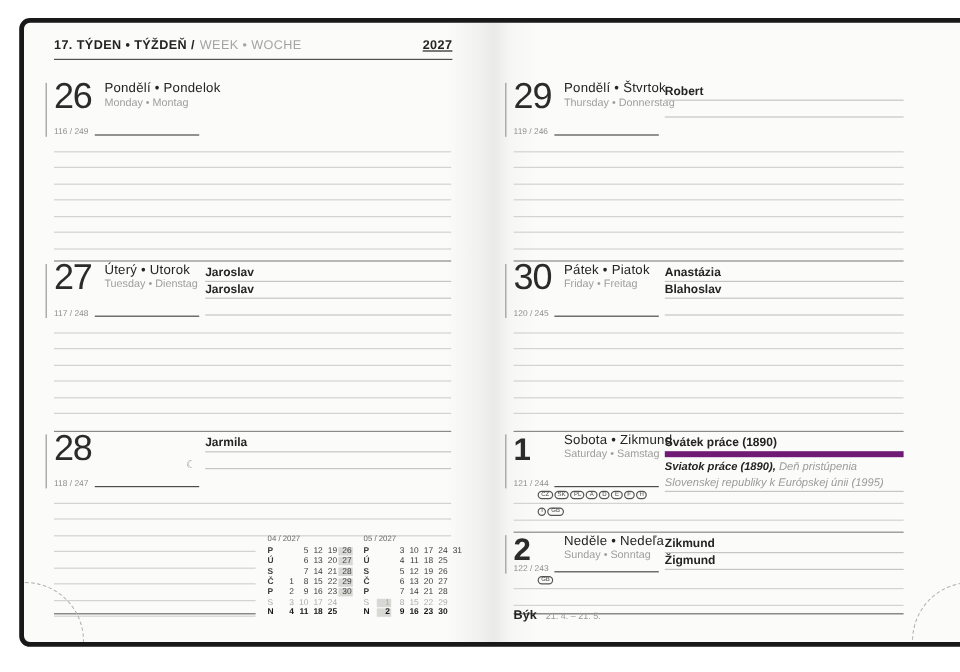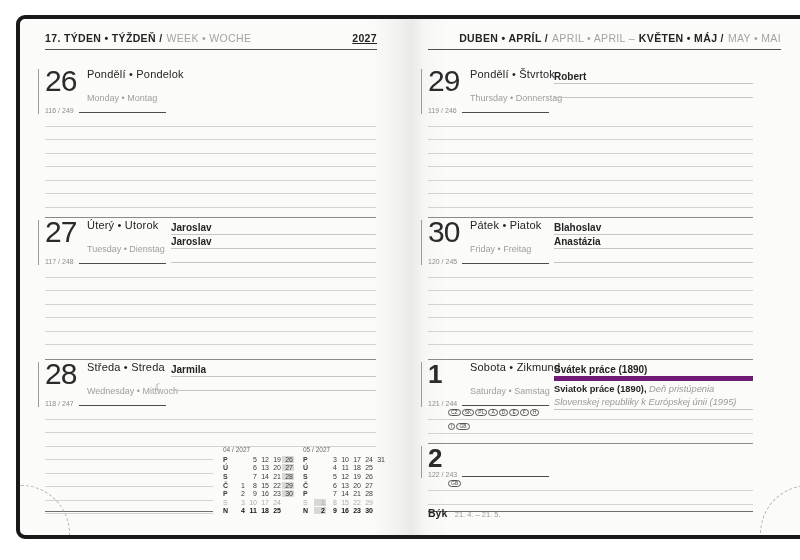--- a/index.html
+++ b/index.html
@@ -42,34 +42,34 @@
   .day-head{position:relative;height:46px;}
   .day-head.small{height:33px;}
   .vline{position:absolute;left:-7px;top:2px;bottom:-1px;width:1px;background:#9a9a98;}
   .day-num{
     position:absolute;left:0;top:-2px;font-size:30px;line-height:32px;
     color:#2b2b2b;letter-spacing:-1px;font-weight:400;
   }
   .day-num.heavy{font-weight:700;font-size:26px;line-height:28px;top:0;letter-spacing:0;}
   .day-names{position:absolute;left:42px;top:1px;white-space:nowrap;}
   .local{font-size:11px;font-weight:400;color:#242424;letter-spacing:.2px;}
-  .intl{font-size:9px;color:#9e9e9c;margin-top:13px;}
+  .intl{font-size:9px;color:#9e9e9c;margin-top:0;}
   .ref-row{position:absolute;left:0;bottom:0;width:121px;display:flex;align-items:flex-end;}
   .ref{font-size:7px;color:#8d8d8b;white-space:nowrap;transform:translateY(1px);}
   .ref-line{flex:1;border-bottom:1px solid #4c4c4c;margin-left:5px;}
   .moon{position:absolute;left:110px;top:22px;font-size:9px;color:#8b8b89;}
   
   .entries{position:absolute;left:126px;top:3px;right:0;}
   .entry{height:13px;border-bottom:1px solid #c5c5c3;}
   .entry span{display:block;font-size:10px;font-weight:700;color:#242424;line-height:14px;}
   
   .holiday{position:absolute;left:126px;top:3px;right:0;}
   .hol-line1{height:13px;border-bottom:5px solid #701a75;font-size:10px;font-weight:700;color:#242424;line-height:14px;}
   .hol-line2{min-height:26px;border-bottom:1px solid #c5c5c3;font-size:9.3px;line-height:12.5px;padding-top:2px;}
-  .hol-sk{font-weight:700;color:#242424;}
+  .hol-sk{font-weight:700;color:#242424;font-style:italic;}
   .hol-it{font-style:italic;color:#9b9b99;}
   
   .rules .rule{height:12.5px;border-bottom:1px solid #d3d3d1;}
   .rules.short{width:168px;}
   .sep{position:absolute;left:0;right:0;bottom:0;border-bottom:1px solid #8a8a88;}
   .sep.short{right:auto;width:168px;}
   .sep.strong{border-bottom-color:#6e6e6c;}
   
   .badge-row{height:13px;border-bottom:1px solid #d3d3d1;padding-left:20px;display:flex;align-items:center;gap:1px;}
   .badge{
@@ -168,24 +168,20 @@
           <div class="rule"></div>
           <div class="rule"></div>
         </div>
       <div class="sep"></div>
     </div>
 
     <div class="day-block" style="top:341px;height:152px;">
       <div class="day-head">
         <div class="vline"></div>
         <div class="day-num">28</div>
-        <div class="day-names">
-          <div class="local">Středa • Streda</div>
-          <div class="intl">Wednesday • Mittwoch</div>
-        </div>
         <span class="moon">☾</span>
         <div class="ref-row">
           <span class="ref">118 / 247</span>
           <span class="ref-line"></span>
         </div>
         <div class="entries">
           <div class="entry">
               <span>Jarmila</span>
             </div>
           <div class="entry">
@@ -305,26 +301,20 @@
           <span class="cal-cell row6">9</span>
           <span class="cal-cell row6">16</span>
           <span class="cal-cell row6">23</span>
           <span class="cal-cell row6">30</span>
           <span class="cal-cell row6"></span>
         </div>
       </div>
   </div>
 
   <div class="page page-right">
-    <div class="page-header">
-      <span class="h-bold">DUBEN • APRÍL /</span>
-      <span class="h-grey">APRIL • APRIL –</span>
-      <span class="h-bold">KVĚTEN • MÁJ /</span>
-      <span class="h-grey">MAY • MAI</span>
-    </div>
 
     <div class="day-block" style="top:48px;height:151px;">
       <div class="day-head">
         <div class="vline"></div>
         <div class="day-num">29</div>
         <div class="day-names">
           <div class="local">Pondělí • Štvrtok</div>
           <div class="intl">Thursday • Donnerstag</div>
         </div>
         <div class="ref-row">
@@ -359,24 +349,24 @@
         <div class="day-names">
           <div class="local">Pátek • Piatok</div>
           <div class="intl">Friday • Freitag</div>
         </div>
         <div class="ref-row">
           <span class="ref">120 / 245</span>
           <span class="ref-line"></span>
         </div>
         <div class="entries">
           <div class="entry">
+              <span>Anastázia</span>
+            </div>
+          <div class="entry">
               <span>Blahoslav</span>
-            </div>
-          <div class="entry">
-              <span>Anastázia</span>
             </div>
           <div class="entry">
               <span></span>
             </div>
         </div>
       </div>
       <div class="rules">
           <div class="rule"></div>
           <div class="rule"></div>
           <div class="rule"></div>
@@ -421,23 +411,35 @@
           <span class="badge">I</span>
           <span class="badge">GB</span>
         </div>
       <div class="sep"></div>
     </div>
 
     <div class="day-block" style="top:425px;height:68px;">
       <div class="day-head small">
         <div class="vline"></div>
         <div class="day-num heavy">2</div>
+        <div class="day-names">
+          <div class="local">Neděle • Nedeľa</div>
+          <div class="intl">Sunday • Sonntag</div>
+        </div>
         <div class="ref-row">
           <span class="ref">122 / 243</span>
           <span class="ref-line"></span>
+        </div>
+        <div class="entries">
+          <div class="entry">
+              <span>Zikmund</span>
+            </div>
+          <div class="entry">
+              <span>Žigmund</span>
+            </div>
         </div>
       </div>
       <div class="badge-row">
           <span class="badge">GB</span>
         </div>
       <div class="rules">
           <div class="rule"></div>
         </div>
       <div class="sep strong"></div>
     </div>

